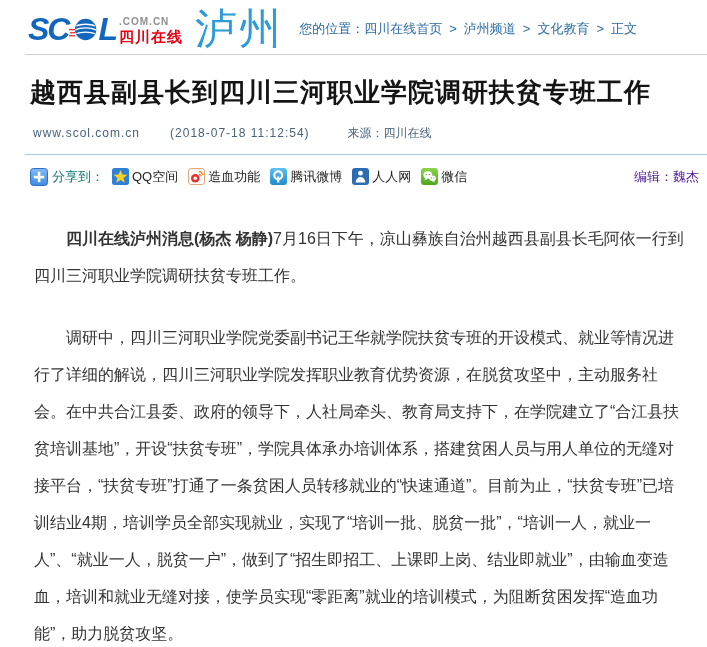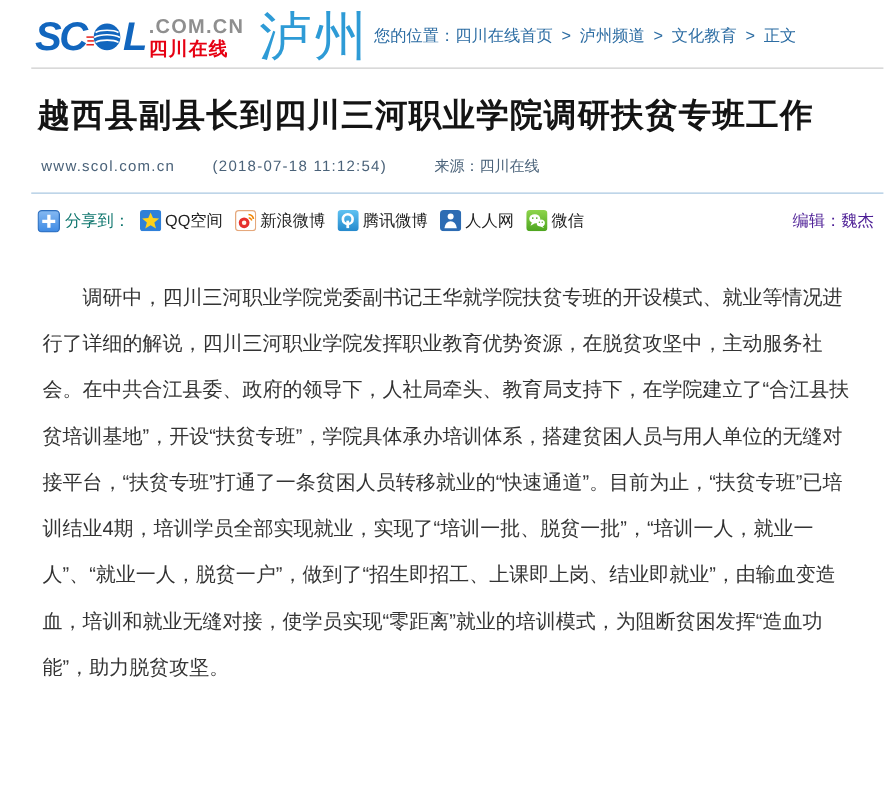--- a/index.html
+++ b/index.html
@@ -7,21 +7,21 @@
   .page{width:707px;height:647px;background:#fff;overflow:hidden;position:relative;}
 
   
   .site-header{display:flex;align-items:center;justify-content:space-between;
     height:50px;padding:4px 70px 0 28px;}
   .logo{display:flex;align-items:center;}
   .logo-sc,.logo-l{color:#1266BE;font-size:32px;font-weight:900;font-style:italic;
     letter-spacing:-2px;line-height:1;}
   .logo-globe{margin:0 1px;display:inline-flex;}
   .logo-stack{display:flex;flex-direction:column;line-height:1;margin-left:3px;margin-top:2px;}
-  .logo-domain{color:#8F8F8F;font-size:16px;font-weight:bold;letter-spacing:1px;}
+  .logo-domain{color:#8F8F8F;font-size:10px;font-weight:bold;letter-spacing:1px;}
   .logo-brand{color:#E60012;font-size:15px;font-weight:bold;margin-top:2px;letter-spacing:1px;}
   .logo-channel{color:#2E9BD6;font-size:42px;margin-left:12px;line-height:1;letter-spacing:2px;}
 
   .breadcrumb{font-size:13px;color:#2D6DA3;white-space:nowrap;}
   .breadcrumb .crumb{color:#2D6DA3;cursor:pointer;}
   .breadcrumb .sep{padding:0 7px;color:#2D6DA3;}
 
   .divider-top{border:none;border-top:1px solid #CDCDCD;margin:0 0 0 25px;}
 
   
@@ -118,21 +118,21 @@
     <span class="share-item">
       <span class="icon">
         <svg width="17" height="17" viewBox="0 0 17 17">
           <rect x="0.5" y="0.5" width="16" height="16" rx="2.5" fill="#FFFFFF" stroke="#E5A87C"></rect>
           <circle cx="7.3" cy="10.2" r="4.3" fill="#E6302D"></circle>
           <circle cx="7.3" cy="10.2" r="1.8" fill="#FFF7EE"></circle>
           <path d="M10.8,3.6 q3.4,0.2 4,3.6" stroke="#F08300" stroke-width="1.3" fill="none"></path>
           <path d="M11,6.2 q2,0.3 2.4,2.2" stroke="#F08300" stroke-width="1.1" fill="none"></path>
         </svg>
       </span>
-      <span class="lbl">新浪微博</span>
+      <span class="lbl">造血功能</span>
     </span>
 
     <span class="share-item">
       <span class="icon">
         <svg width="17" height="17" viewBox="0 0 17 17">
           <defs>
               <linearGradient id="gtw" x1="0" y1="0" x2="0" y2="1">
             <stop offset="0" stop-color="#5FC2F2"></stop>
                 <stop offset="1" stop-color="#2589CC"></stop>
           </linearGradient>
@@ -176,17 +176,18 @@
           <circle cx="12.8" cy="9.8" r="0.6" fill="#58AD2A"></circle>
         </svg>
       </span>
       <span class="lbl">微信</span>
     </span>
 
     <span class="editor">编辑：魏杰</span>
   </div>
 
   <div class="article-body">
+    <p><span class="lead">四川在线泸州消息(杨杰 杨静)</span><span>7月16日下午，凉山彝族自治州越西县副县长毛阿依一行到四川三河职业学院调研扶贫专班工作。</span></p>
     <p>调研中，四川三河职业学院党委副书记王华就学院扶贫专班的开设模式、就业等情况进行了详细的解说，四川三河职业学院发挥职业教育优势资源，在脱贫攻坚中，主动服务社会。在中共合江县委、政府的领导下，人社局牵头、教育局支持下，在学院建立了“合江县扶贫培训基地”，开设“扶贫专班”，学院具体承办培训体系，搭建贫困人员与用人单位的无缝对接平台，“扶贫专班”打通了一条贫困人员转移就业的“快速通道”。目前为止，“扶贫专班”已培训结业4期，培训学员全部实现就业，实现了“培训一批、脱贫一批”，“培训一人，就业一人”、“就业一人，脱贫一户”，做到了“招生即招工、上课即上岗、结业即就业”，由输血变造血，培训和就业无缝对接，使学员实现“零距离”就业的培训模式，为阻断贫困发挥“造血功能”，助力脱贫攻坚。</p>
 
   </div>
 
 </div>
 
 </body></html>

